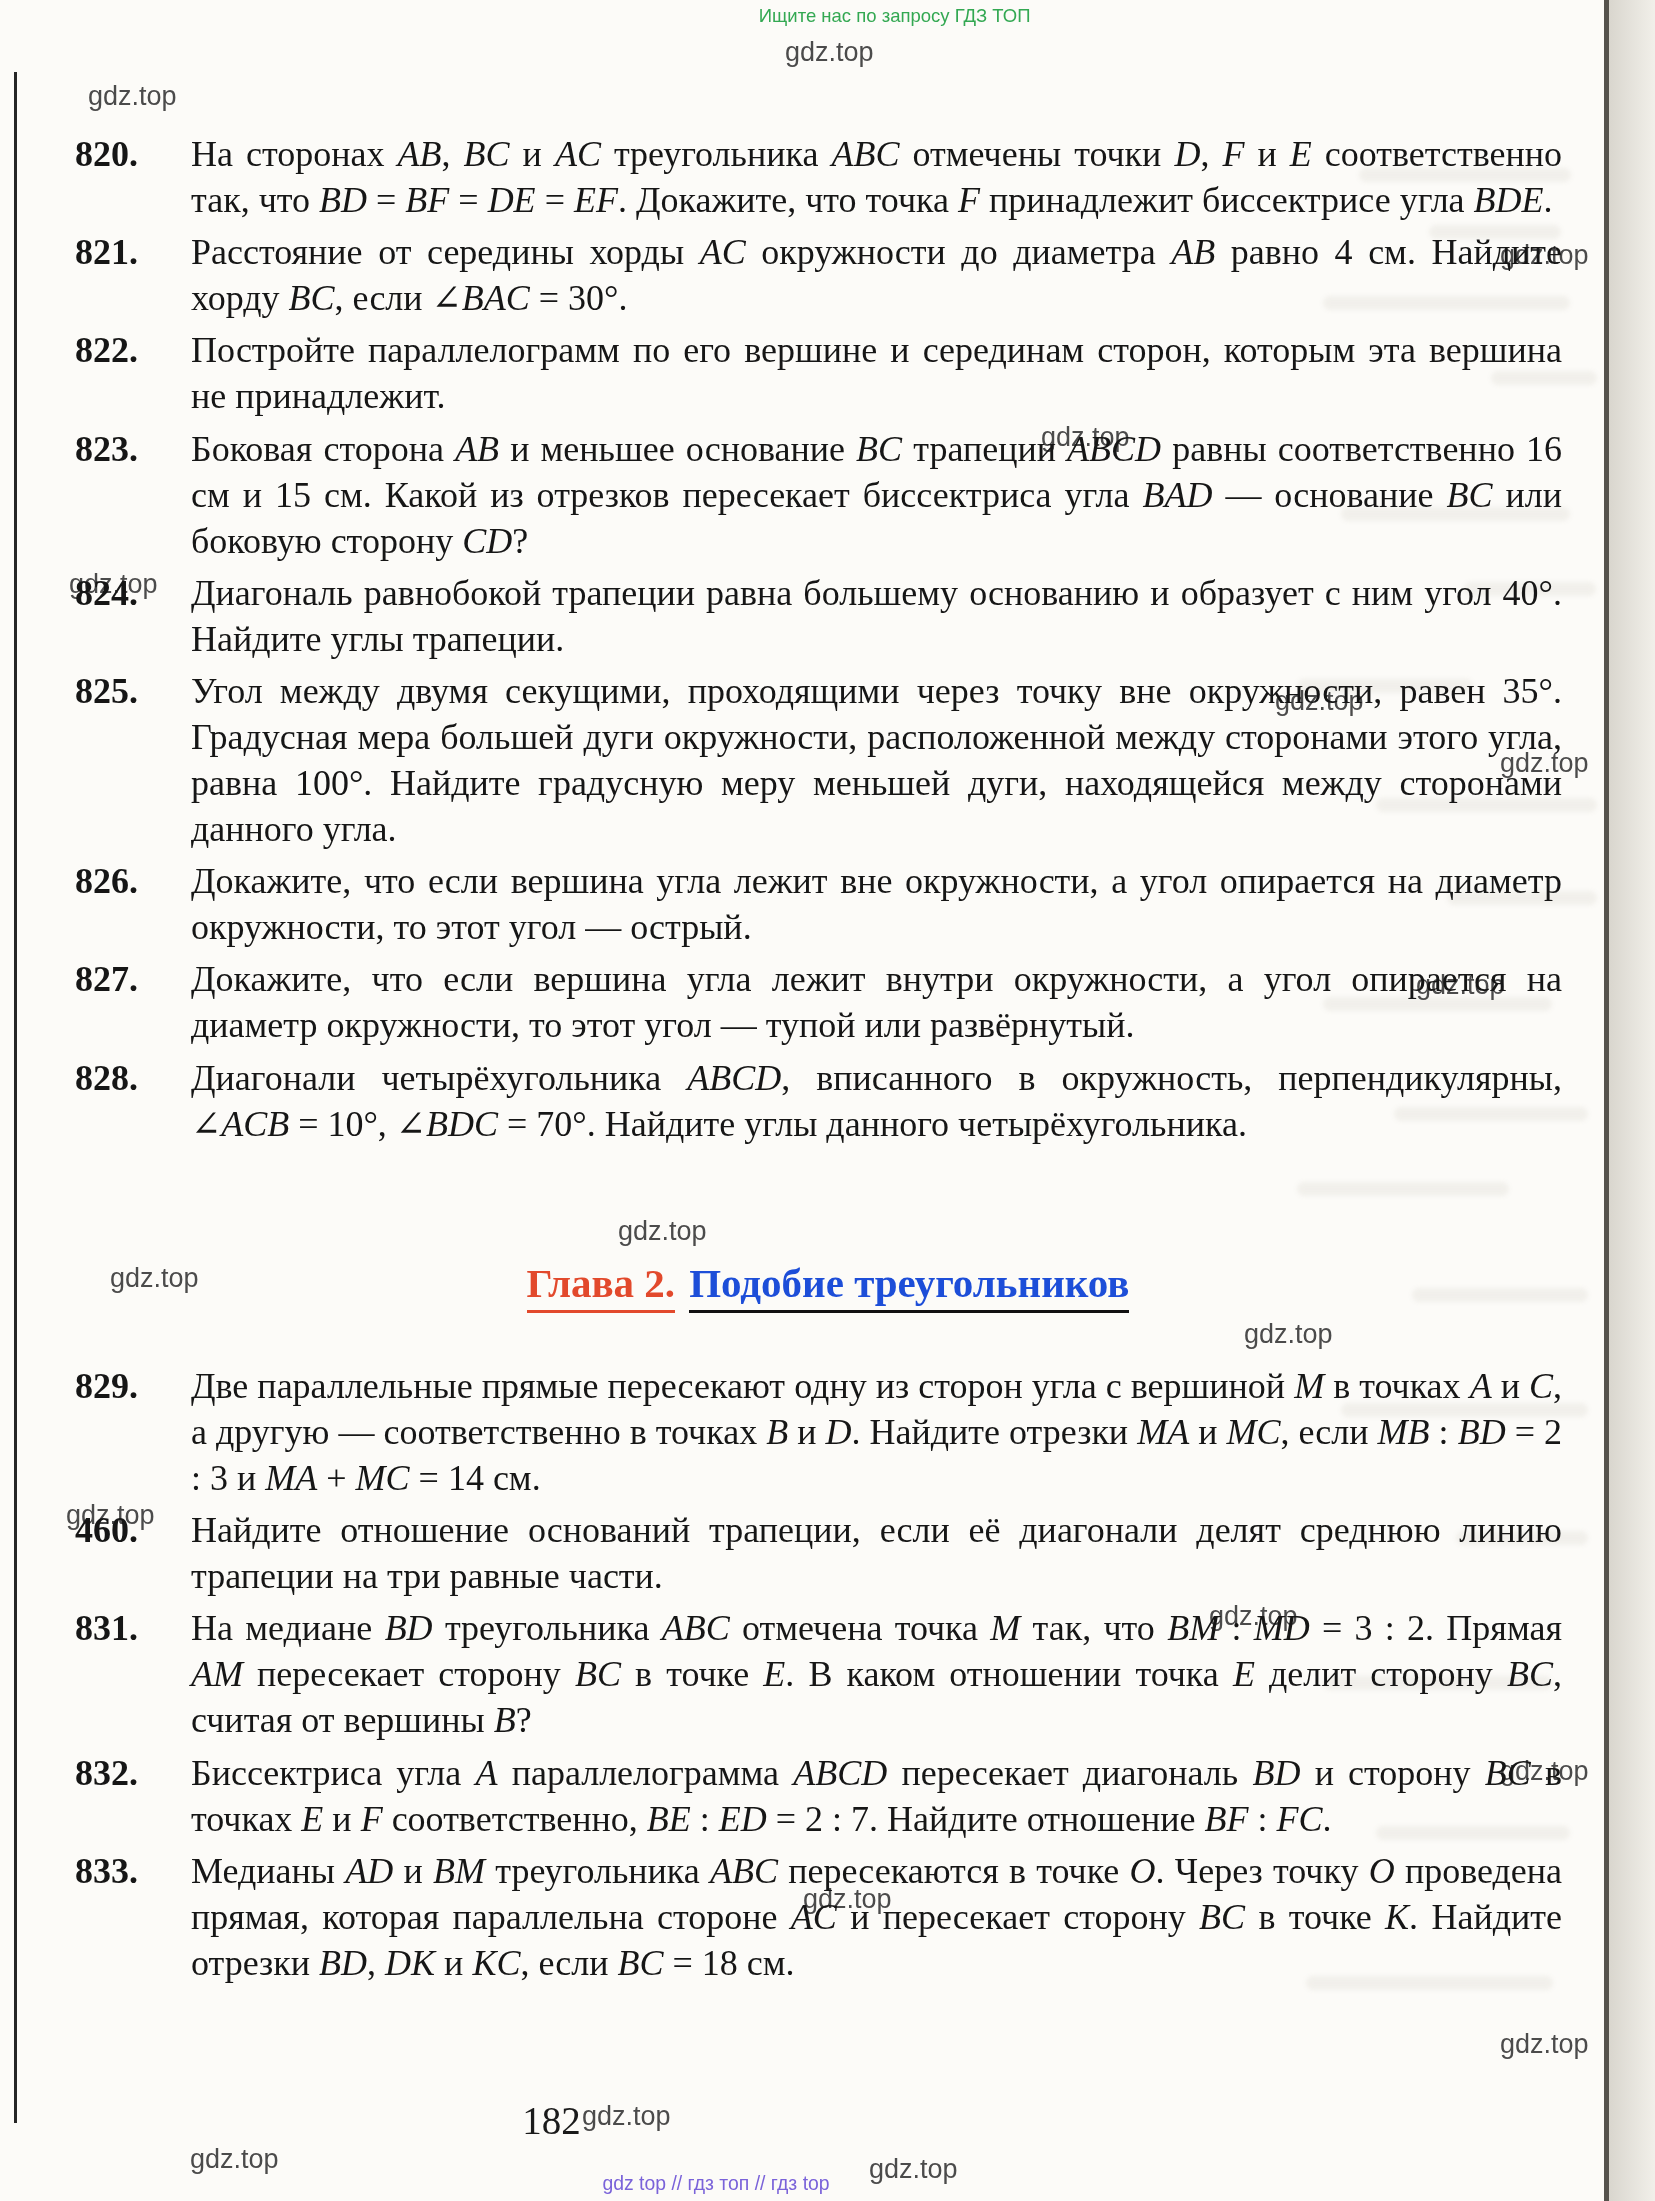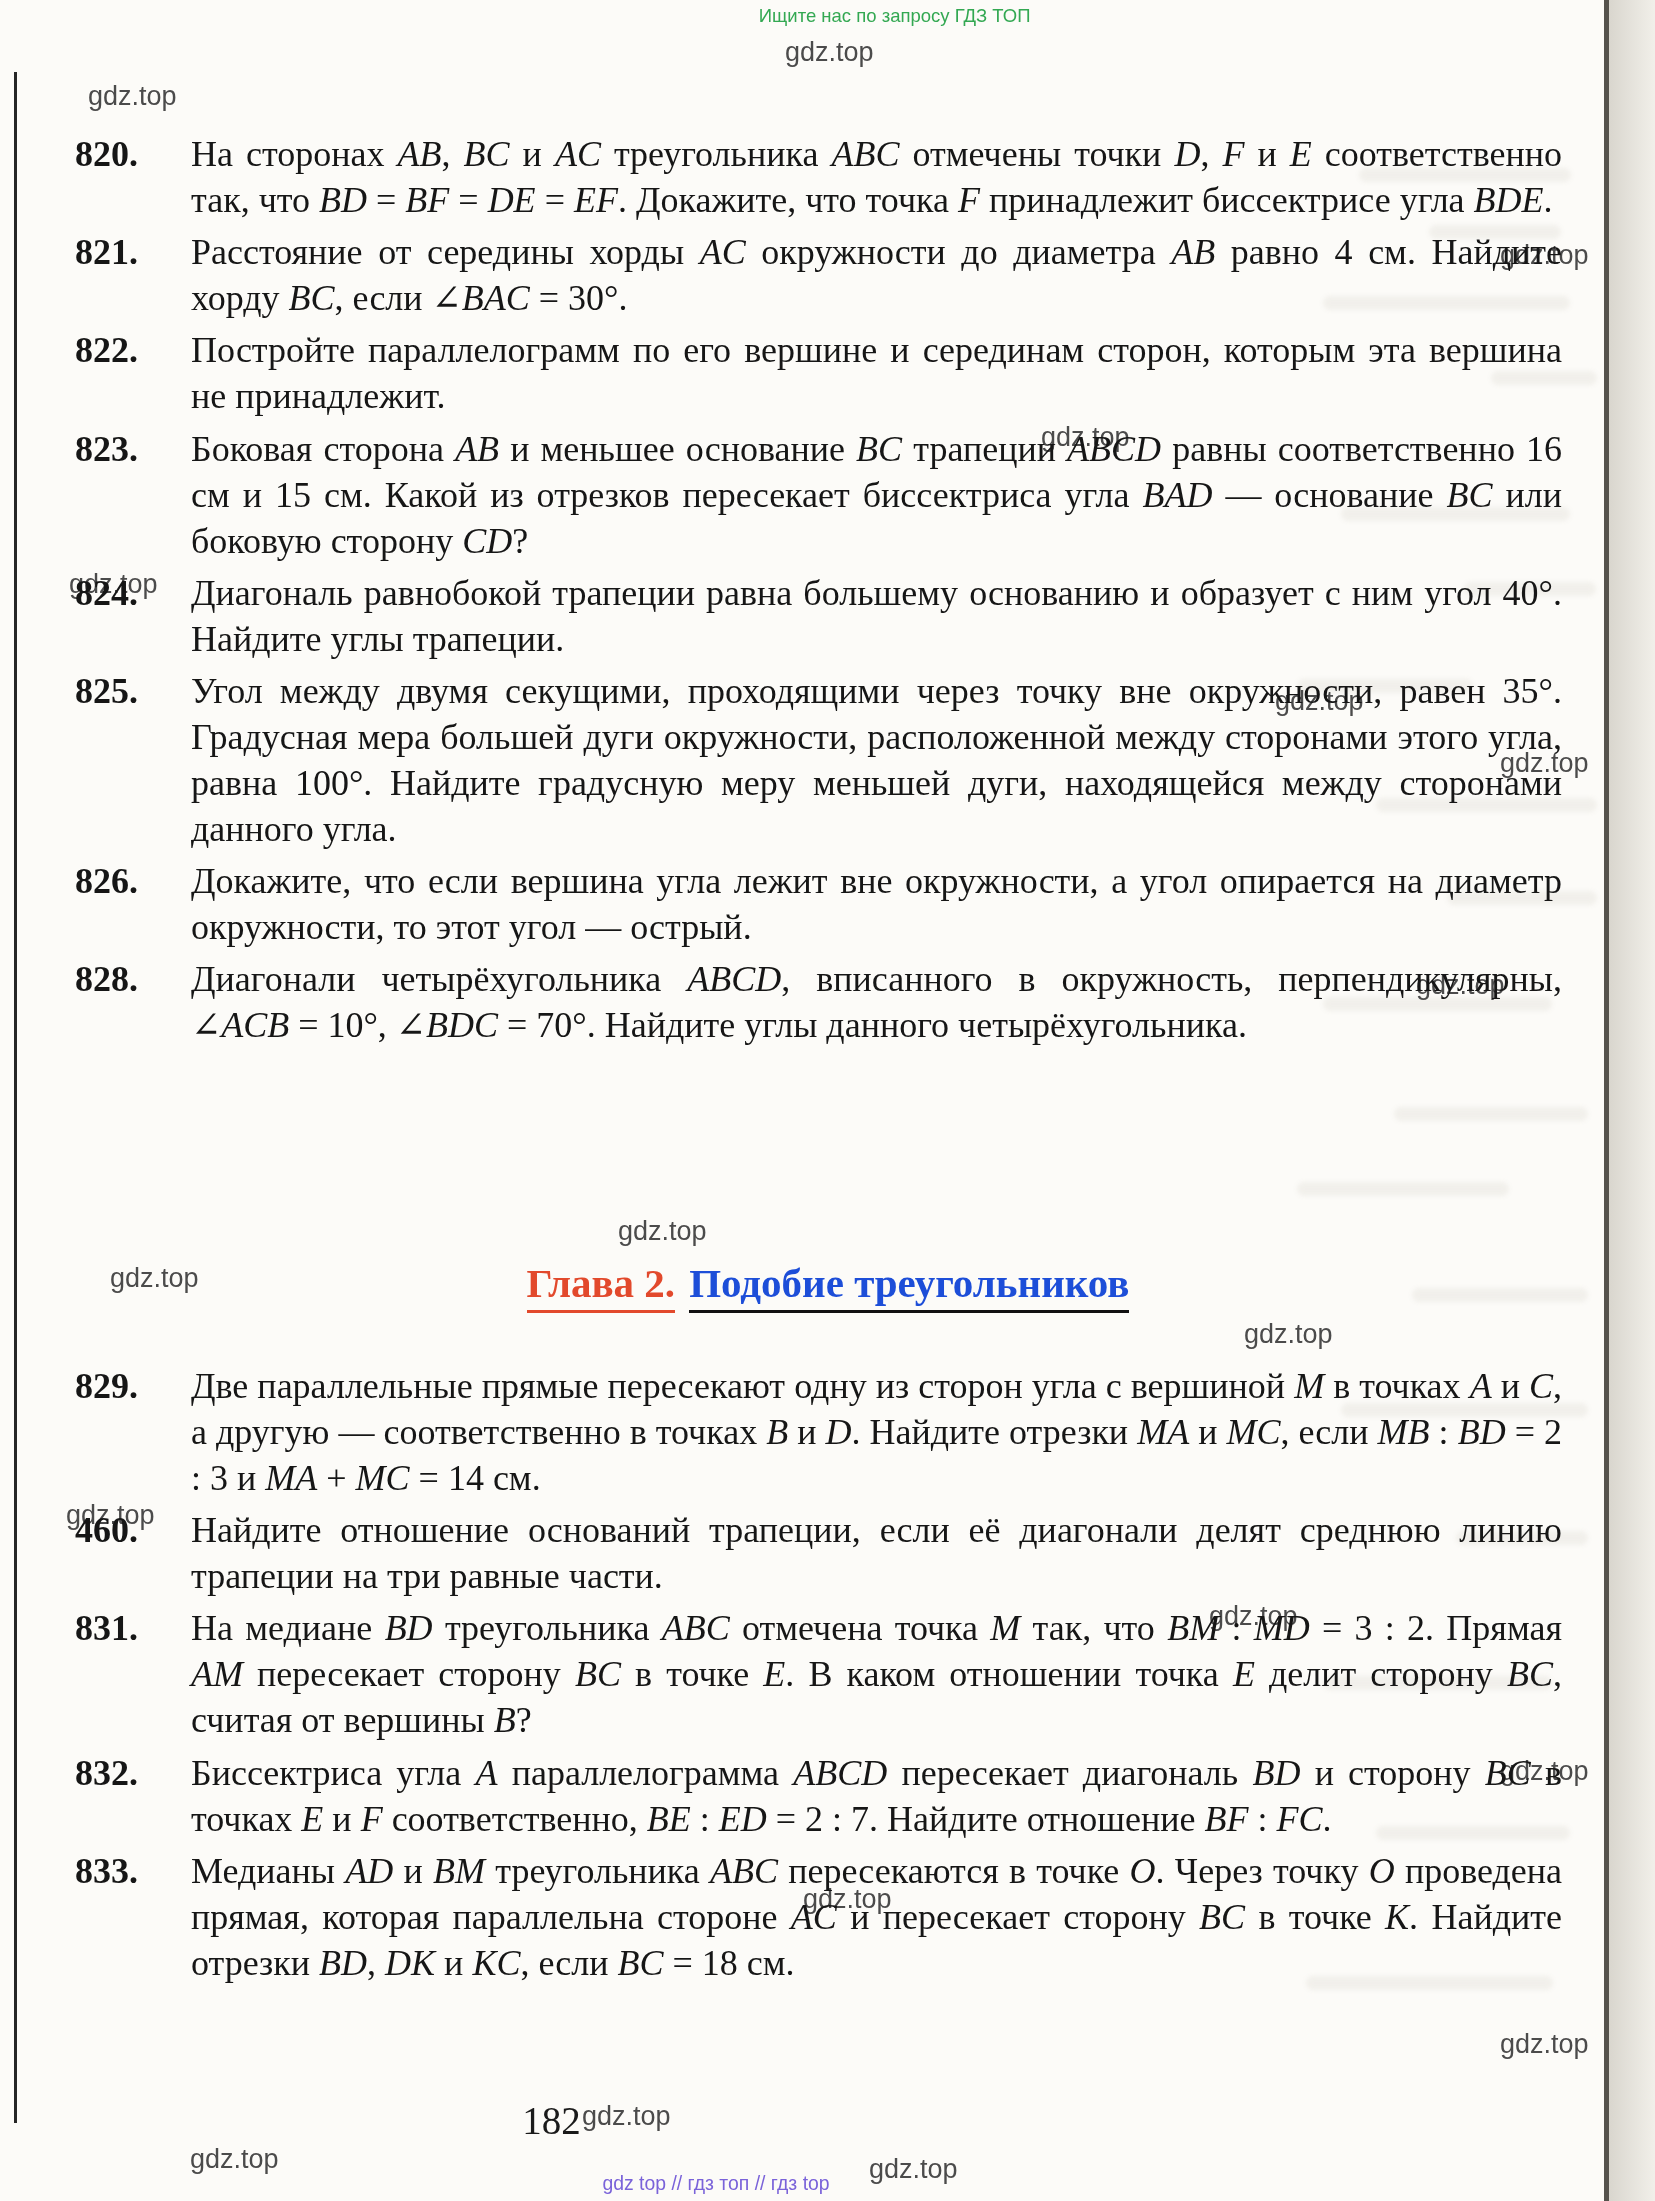--- a/index.html
+++ b/index.html
@@ -120,20 +120,24 @@
       </div>
       <div class="problem">
         <span class="num">825.</span>
         <div class="txt">Угол между двумя секущими, проходящими через точку вне окружности, равен 35°. Градусная мера большей дуги окружности, расположенной между сторонами этого угла, равна 100°. Найдите градусную меру меньшей дуги, находящейся между сторонами данного угла.</div>
       </div>
       <div class="problem">
         <span class="num">826.</span>
         <div class="txt">Докажите, что если вершина угла лежит вне окружности, а угол опирается на диаметр окружности, то этот угол — острый.</div>
       </div>
       <div class="problem">
+        <span class="num">827.</span>
+        <div class="txt">Докажите, что если вершина угла лежит внутри окружности, а угол опирается на диаметр окружности, то этот угол — тупой или развёрнутый.</div>
+      </div>
+      <div class="problem">
         <span class="num">828.</span>
         <div class="txt">Диагонали четырёхугольника <i>ABCD</i>, вписанного в окружность, перпендикулярны, ∠<i>ACB</i> = 10°, ∠<i>BDC</i> = 70°. Найдите углы данного четырёхугольника.</div>
       </div>
     </div>
 
   <div class="heading">
     <span class="chapter">Глава 2.</span><span class="title">Подобие треугольников</span>
   </div>
 
   <div class="problems" id="problems-b">

